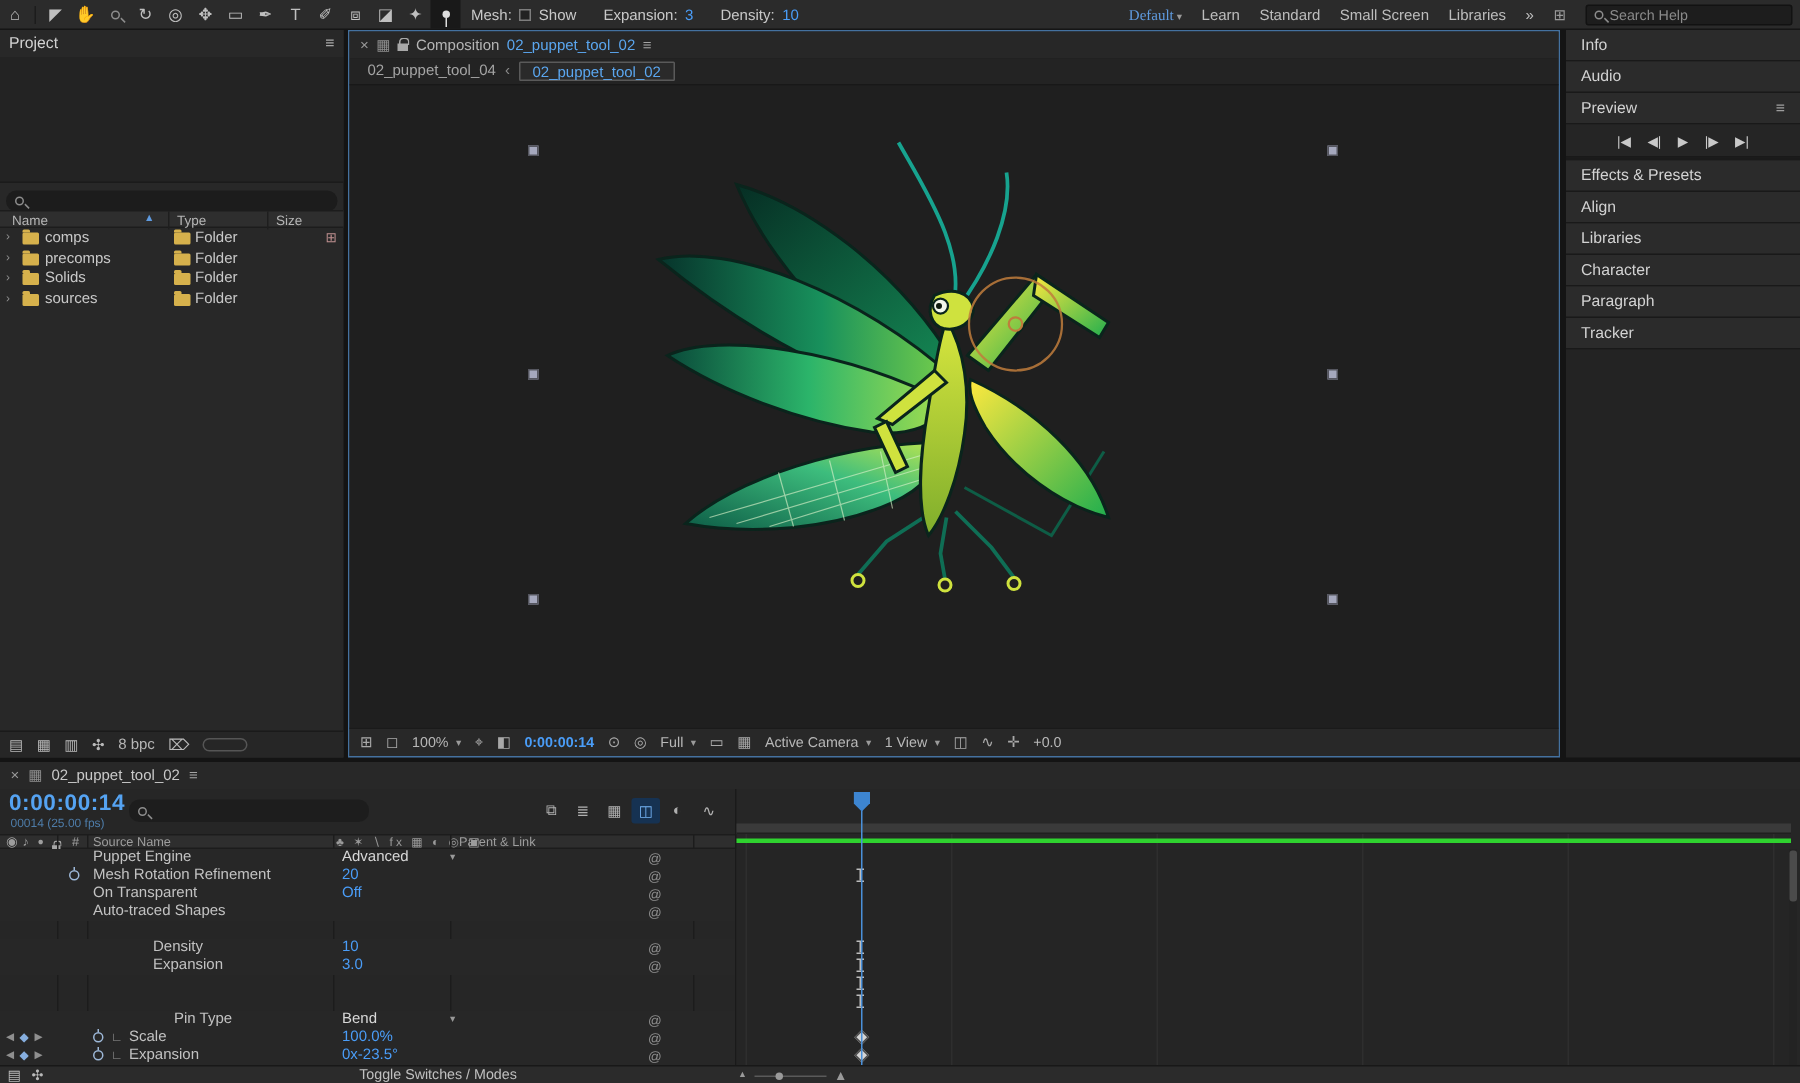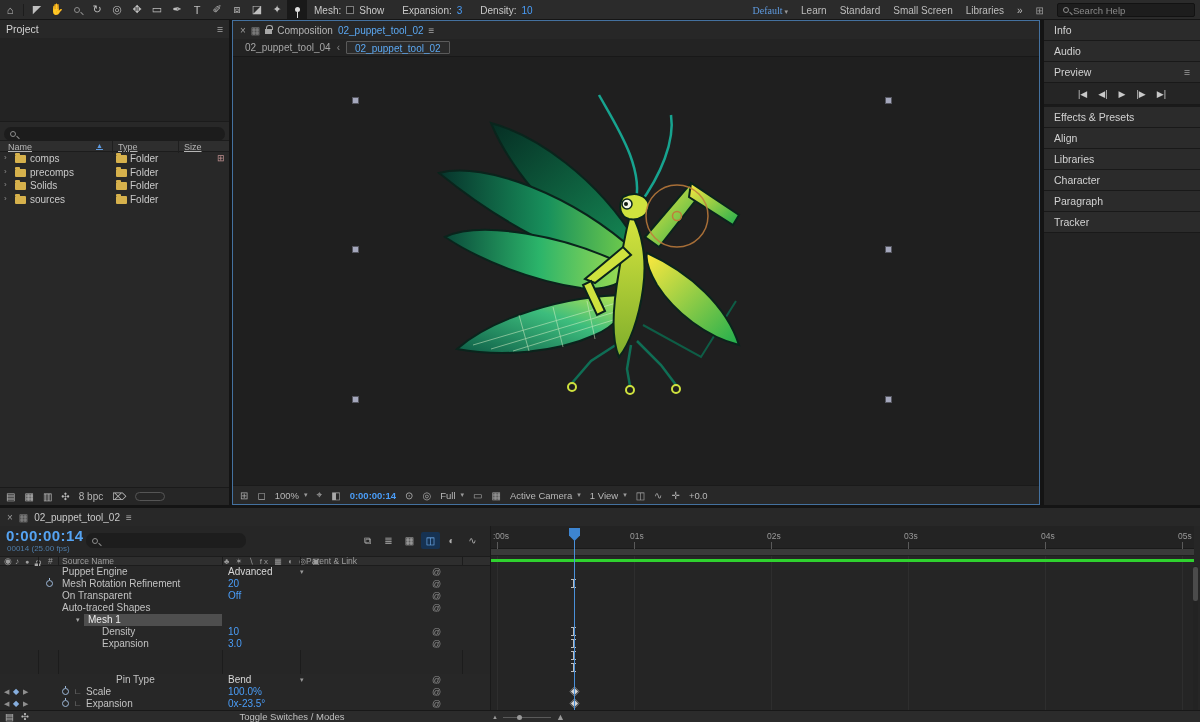--- a/index.html
+++ b/index.html
@@ -23,21 +23,21 @@
   #helpsearch{width:138px;height:14px;background:#1d1d1d;border:1px solid #121212;border-radius:2px;display:flex;align-items:center;gap:4px;padding:0 5px;}
   #helpsearch input{background:transparent;border:none;outline:none;color:#9a9a9a;font-size:9.5px;width:110px;}
   #helpsearch input::placeholder{color:#8a8a8a;}
   
   #project{position:absolute;left:0;top:20px;width:229px;height:485px;background:#282828;}
   .phead{height:18px;display:flex;align-items:center;padding:0 6px;color:#d2d2d2;font-size:10.5px;background:#282828;}
   .phead .menu{margin-left:auto;color:#a5a5a5;}
   .ppreview{height:84px;background:#232323;border-bottom:1px solid #1b1b1b;}
   .psearch{margin:5px 4px 0 4px;height:14px;background:#1c1c1c;border-radius:7px;display:flex;align-items:center;gap:5px;padding:0 6px;}
   .pcols{position:absolute;left:0;top:120px;width:229px;height:12px;background:#2e2e2e;border-top:1px solid #1c1c1c;border-bottom:1px solid #1c1c1c;font-size:9px;color:#b5b5b5;}
-  .pcols span{position:absolute;top:1px;text-decoration:underline;}
+  .pcols span{position:absolute;top:1px;}
   .pcols .cdiv{position:absolute;top:0;width:1px;height:12px;background:#1e1e1e;}
   .prow{position:absolute;left:0;width:229px;height:13.5px;font-size:10px;color:#c9c9c9;}
   .prow .tw{position:absolute;left:4px;top:1px;color:#8f8f8f;font-size:8px;}
   .folder{position:absolute;width:11px;height:8px;background:#d6b14c;border-radius:1px;top:3px;}
   .folder::before{content:"";position:absolute;left:0;top:-2px;width:5px;height:2px;background:#d6b14c;border-radius:1px 1px 0 0;}
   .prow .nm{position:absolute;left:30px;top:1px;}
   .prow .ty{position:absolute;left:130px;top:1px;}
   .pfoot{position:absolute;left:0;bottom:0;width:229px;height:18px;background:#262626;border-top:1px solid #1a1a1a;display:flex;align-items:center;gap:9px;padding:0 6px;font-size:10px;}
   .pill{width:30px;height:9px;border:1px solid #555;border-radius:5px;}
   
@@ -444,25 +444,20 @@
     </div>
     <div class="trow" style="top:64px">
       <span class="lbl" style="left:62px">On Transparent</span>
       <span class="val">Off</span>
       <span class="pw">@</span>
     </div>
     <div class="trow" style="top:76px">
       <span class="lbl" style="left:62px">Auto-traced Shapes</span>
       <span class="pw">@</span>
     </div>
-    <div class="trow" style="top:88px">
-      <span class="hl" style="left:84px;width:138px"></span>
-      <span class="tw" style="left:76px">▾</span>
-      <span class="lbl" style="left:88px;color:#ececec">Mesh 1</span>
-    </div>
     <div class="trow" style="top:100px">
       <span class="lbl" style="left:102px">Density</span>
       <span class="val">10</span>
       <span class="pw">@</span>
     </div>
     <div class="trow" style="top:112px">
       <span class="lbl" style="left:102px">Expansion</span>
       <span class="val">3.0</span>
       <span class="pw">@</span>
     </div>
@@ -488,34 +483,20 @@
       <span class="navk" style="left:23px">▶</span>
       <i class="sw" style="left:62px"></i>
       <span class="grph" style="left:74px">∟</span>
       <span class="lbl" style="left:86px">Expansion</span>
       <span class="val">0x-23.5°</span>
       <span class="pw">@</span>
     </div>
   </div>
 
   <div id="tlright">
-    <div class="ruler">
-      <span class="rlabel" style="left:2px">:00s</span>
-      <span class="rlabel" style="left:139px">01s</span>
-      <span class="rlabel" style="left:276px">02s</span>
-      <span class="rlabel" style="left:413px">03s</span>
-      <span class="rlabel" style="left:550px">04s</span>
-      <span class="rlabel" style="left:687px">05s</span>
-      <i class="rtick" style="left:6px"></i>
-        <i class="rtick" style="left:143px"></i>
-        <i class="rtick" style="left:280px"></i>
-      <i class="rtick" style="left:417px"></i>
-        <i class="rtick" style="left:554px"></i>
-        <i class="rtick" style="left:691px"></i>
-    </div>
     <div class="workstrip"></div>
     <div class="rowsbg"></div>
     <i class="grid" style="left:6px"></i>
       <i class="grid" style="left:143px"></i>
       <i class="grid" style="left:280px"></i>
     <i class="grid" style="left:417px"></i>
       <i class="grid" style="left:554px"></i>
       <i class="grid" style="left:691px"></i>
     <div class="greenbar"></div>
 

